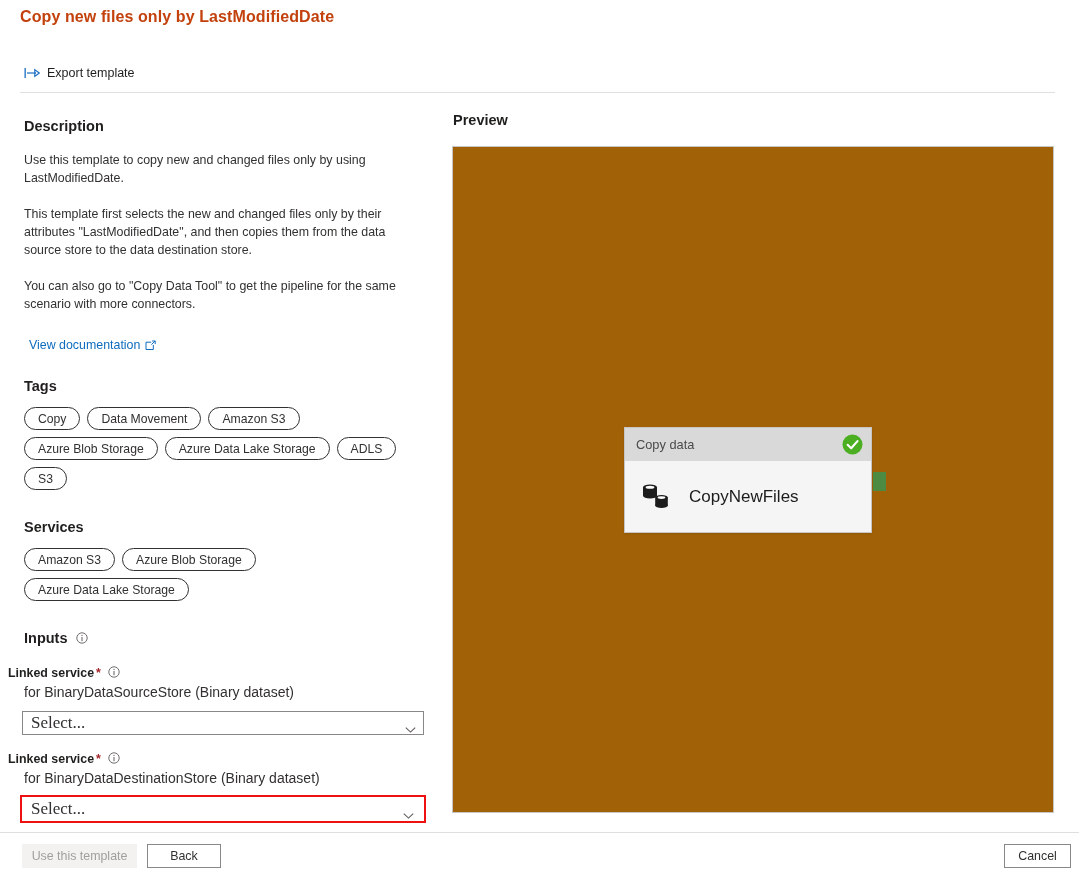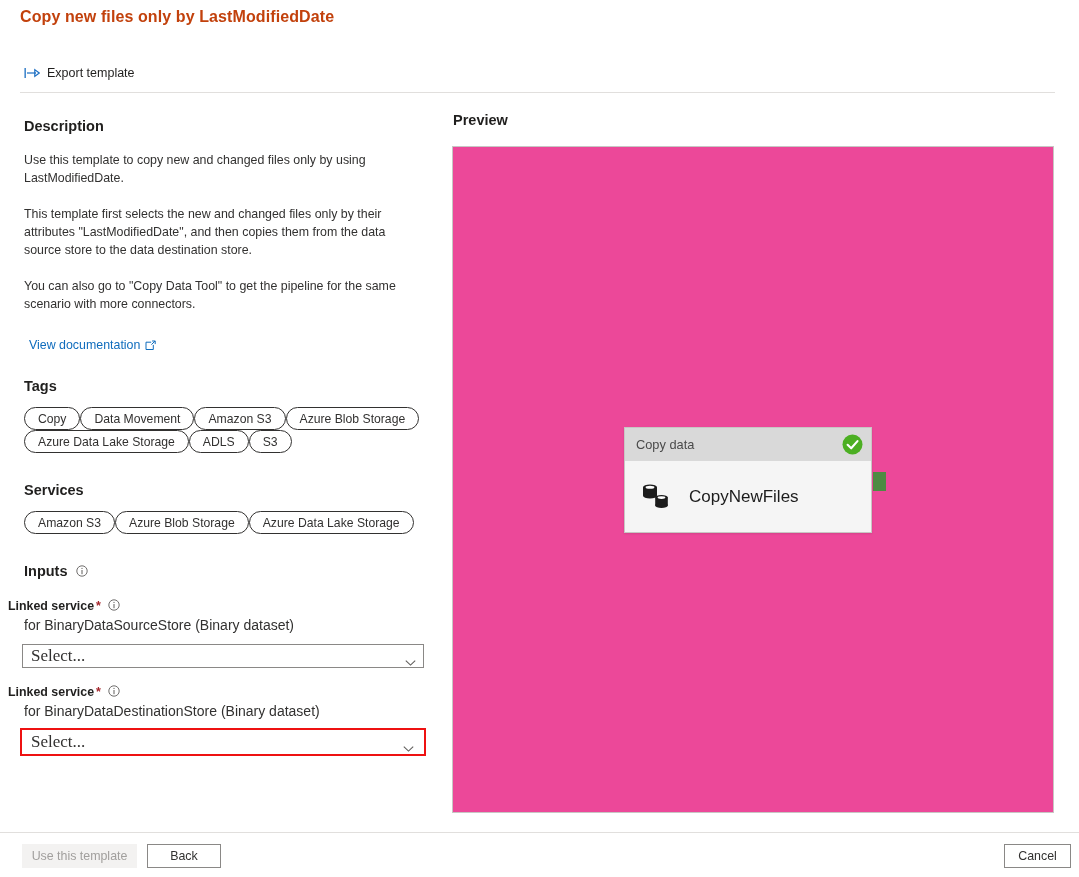--- a/index.html
+++ b/index.html
@@ -96,20 +96,21 @@
     color: #0f6cbd;
     text-decoration: none;
     cursor: pointer;
   }
   .ext-icon { display: block; width: 11px; height: 11px; }
 
   .chip-row {
     margin-left: 24px;
     display: flex;
     flex-wrap: wrap;
+    gap: 7px;
     width: 400px;
   }
   .chip {
     display: inline-flex;
     align-items: center;
     justify-content: center;
     height: 23px;
     padding: 0 13px;
     border: 1px solid #323130;
     border-radius: 12px;
@@ -185,21 +186,21 @@
     font-weight: bold;
     color: #201f1e;
   }
   .preview-canvas {
     position: absolute;
     left: 452px;
     top: 146px;
     width: 602px;
     height: 667px;
     border: 1px solid #c8c6c4;
-    background: #ec4899;
+    background: #a16207;
     overflow: hidden;
   }
 
   .pipeline-node {
     position: absolute;
     left: 171px;
     top: 280px;
     width: 248px;
     height: 106px;
     background: #f5f5f5;

